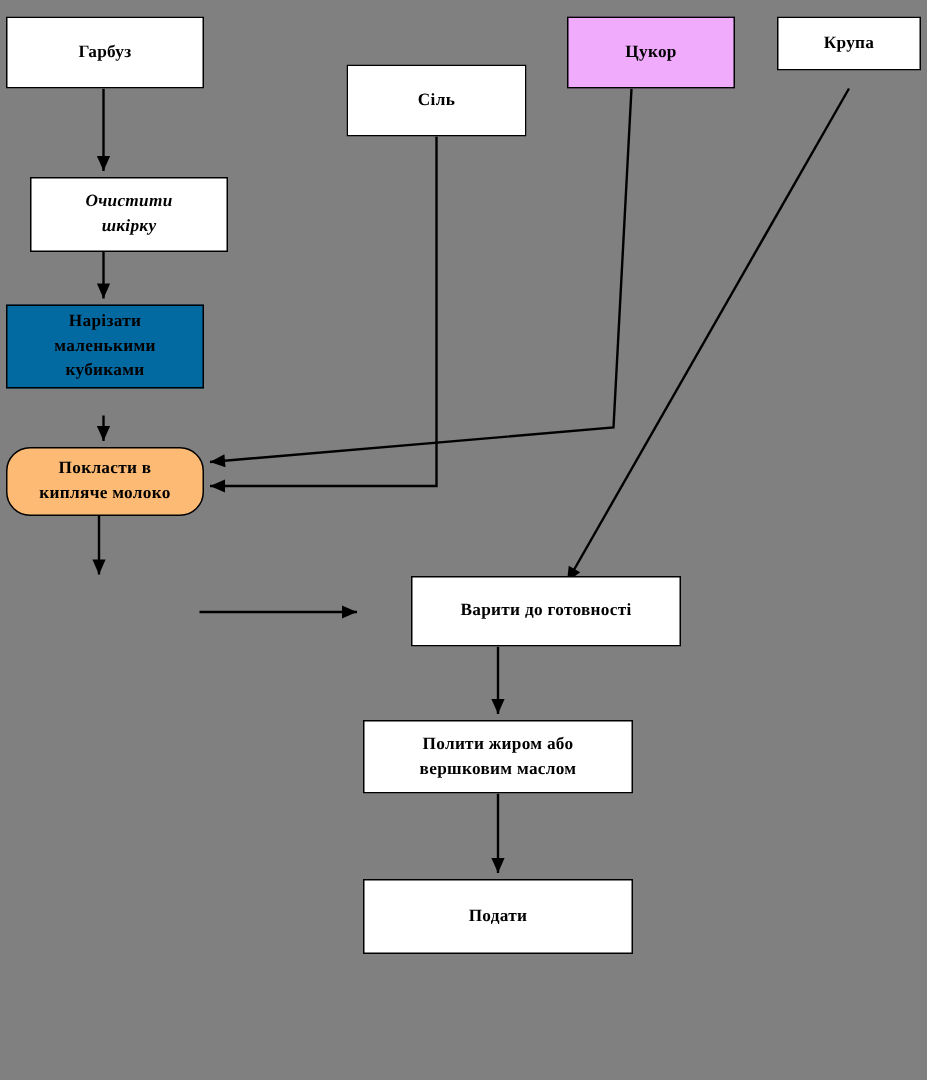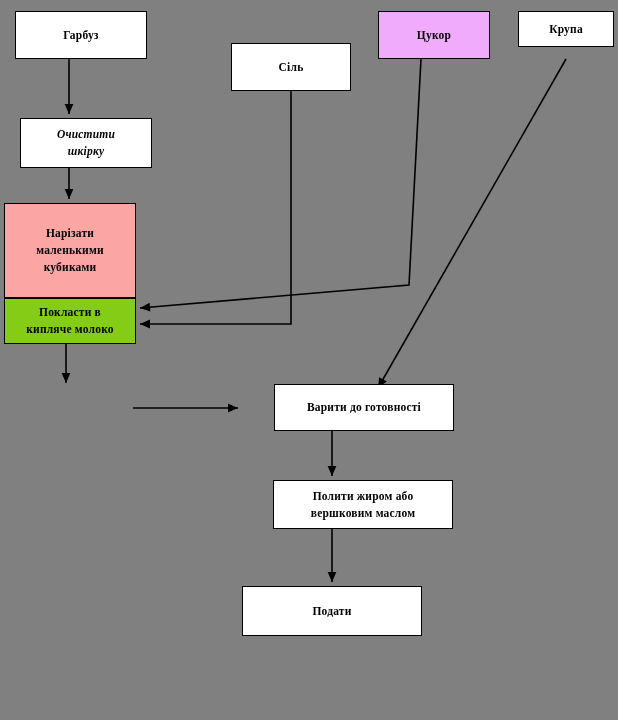--- a/index.html
+++ b/index.html
@@ -89,49 +89,49 @@
       <g>
         <polyline points="332,431 332,476" fill="none" stroke="#000000" stroke-width="1.6"></polyline>
         <polygon points="332,476 327.6,466 336.4,466" fill="#000000"></polygon>
       </g>
       <g>
         <polyline points="332,529 332,582" fill="none" stroke="#000000" stroke-width="1.6"></polyline>
         <polygon points="332,582 327.6,572 336.4,572" fill="#000000"></polygon>
       </g>
     </svg>
 
-  <div class="node" style="left: 15px; top: 11px; width: 132px; height: 48px; background: rgb(255, 255, 255); border-color: rgb(0, 0, 0);">
+  <div class="node" style="left: 4px; top: 11px; width: 132px; height: 48px; background: rgb(255, 255, 255); border-color: rgb(0, 0, 0);">
     <span class="label">Гарбуз</span>
   </div>
   <div class="node" style="left: 231px; top: 11px; width: 120px; height: 48px; background: rgb(255, 255, 255); border-color: rgb(0, 0, 0); margin-top: 32px;">
     <span class="label">Сіль</span>
   </div>
   <div class="node" style="left: 378px; top: 11px; width: 112px; height: 48px; background: #f0abfc; border-color: rgb(0, 0, 0);">
     <span class="label">Цукор</span>
   </div>
   <div class="node" style="left: 518px; top: 11px; width: 96px; height: 36px; background: rgb(255, 255, 255); border-color: rgb(0, 0, 0);">
     <span class="label">Крупа</span>
   </div>
   <div class="node" style="left: 20px; top: 118px; width: 132px; height: 50px; background: rgb(255, 255, 255); border-color: rgb(0, 0, 0); font-style: italic;">
     <span class="label">Очистити
 шкірку</span>
   </div>
-  <div class="node" style="left: 4px; top: 203px; width: 132px; height: 95px; background: #fca5a5; border-color: rgb(0, 0, 0); justify-content: center;">
+  <div class="node" style="left: 4px; top: 203px; width: 132px; height: 56px; background: #0369a1; border-color: rgb(0, 0, 0); justify-content: center;">
     <span class="label">Нарізати
 маленькими
 кубиками</span>
   </div>
-  <div class="node" style="left: 4px; top: 298px; width: 132px; height: 46px; background: #84cc16; border-color: rgb(0, 0, 0);">
+  <div class="node" style="left: 4px; top: 298px; width: 132px; height: 46px; background: #fdba74; border-color: rgb(0, 0, 0); border-radius: 16px;">
     <span class="label">Покласти в
 кипляче молоко</span>
   </div>
   <div class="node" style="left: 242px; top: 384px; width: 180px; height: 47px; background: rgb(255, 255, 255); border-color: rgb(0, 0, 0); margin-left: 32px;">
     <span class="label">Варити до готовності</span>
   </div>
-  <div class="node" style="left: 242px; top: 480px; width: 180px; height: 49px; background: rgb(255, 255, 255); border-color: rgb(0, 0, 0); margin-left: 31px;">
+  <div class="node" style="left: 242px; top: 480px; width: 180px; height: 49px; background: rgb(255, 255, 255); border-color: rgb(0, 0, 0);">
     <span class="label">Полити жиром або
 вершковим маслом</span>
   </div>
   <div class="node" style="left: 242px; top: 586px; width: 180px; height: 50px; background: rgb(255, 255, 255); border-color: rgb(0, 0, 0);">
     <span class="label">Подати</span>
   </div>
 
 </div>
 
 </body></html>

